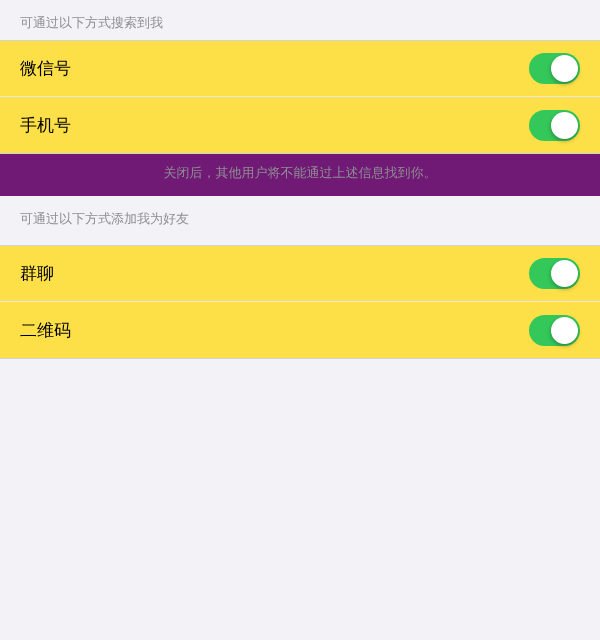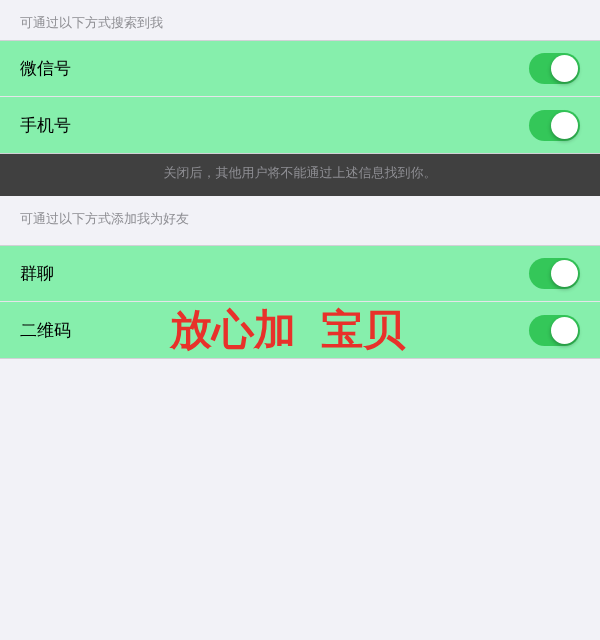--- a/index.html
+++ b/index.html
@@ -17,24 +17,23 @@
     }
 
     .section-header {
       padding: 14px 20px 8px 20px;
       font-size: 13px;
       color: #8e8e93;
       font-family: Liberation Mono, monospace;
     }
 
     .settings-group {
-      background: #86efac;
+      background: #fde047;
       border-top: 0.5px solid #d1d1d6;
       border-bottom: 0.5px solid #d1d1d6;
-      font-family: Liberation Mono, monospace;
     }
 
     .settings-row {
       display: flex;
       align-items: center;
       justify-content: space-between;
       padding: 0 20px;
       height: 56px;
       border-bottom: 0.5px solid #e5e5ea;
     }
@@ -88,21 +87,21 @@
     .group1 {
       margin-top: 0;
     }
 
     .group2 {
       margin-top: 9px;
     }
 
     .divider-section {
       padding: 10px 20px 14px 20px;
-      background-color: #404040;
+      background-color: #701a75;
     }
 
     .divider-text {
       font-size: 13px;
       color: #8e8e93;
       text-align: center;
     }
 
     .qr-row {
       position: relative;
@@ -143,20 +142,19 @@
   <div class="settings-row">
     <span class="row-label">群聊</span>
     <div class="toggle">
       <div class="toggle-track">
         <div class="toggle-thumb"></div>
       </div>
     </div>
   </div>
   <div class="settings-row qr-row">
     <span class="row-label">二维码</span>
-    <span class="overlay-text">放心加 宝贝</span>
     <div class="toggle">
       <div class="toggle-track">
         <div class="toggle-thumb"></div>
       </div>
     </div>
   </div>
 </div>
 
 </body></html>

